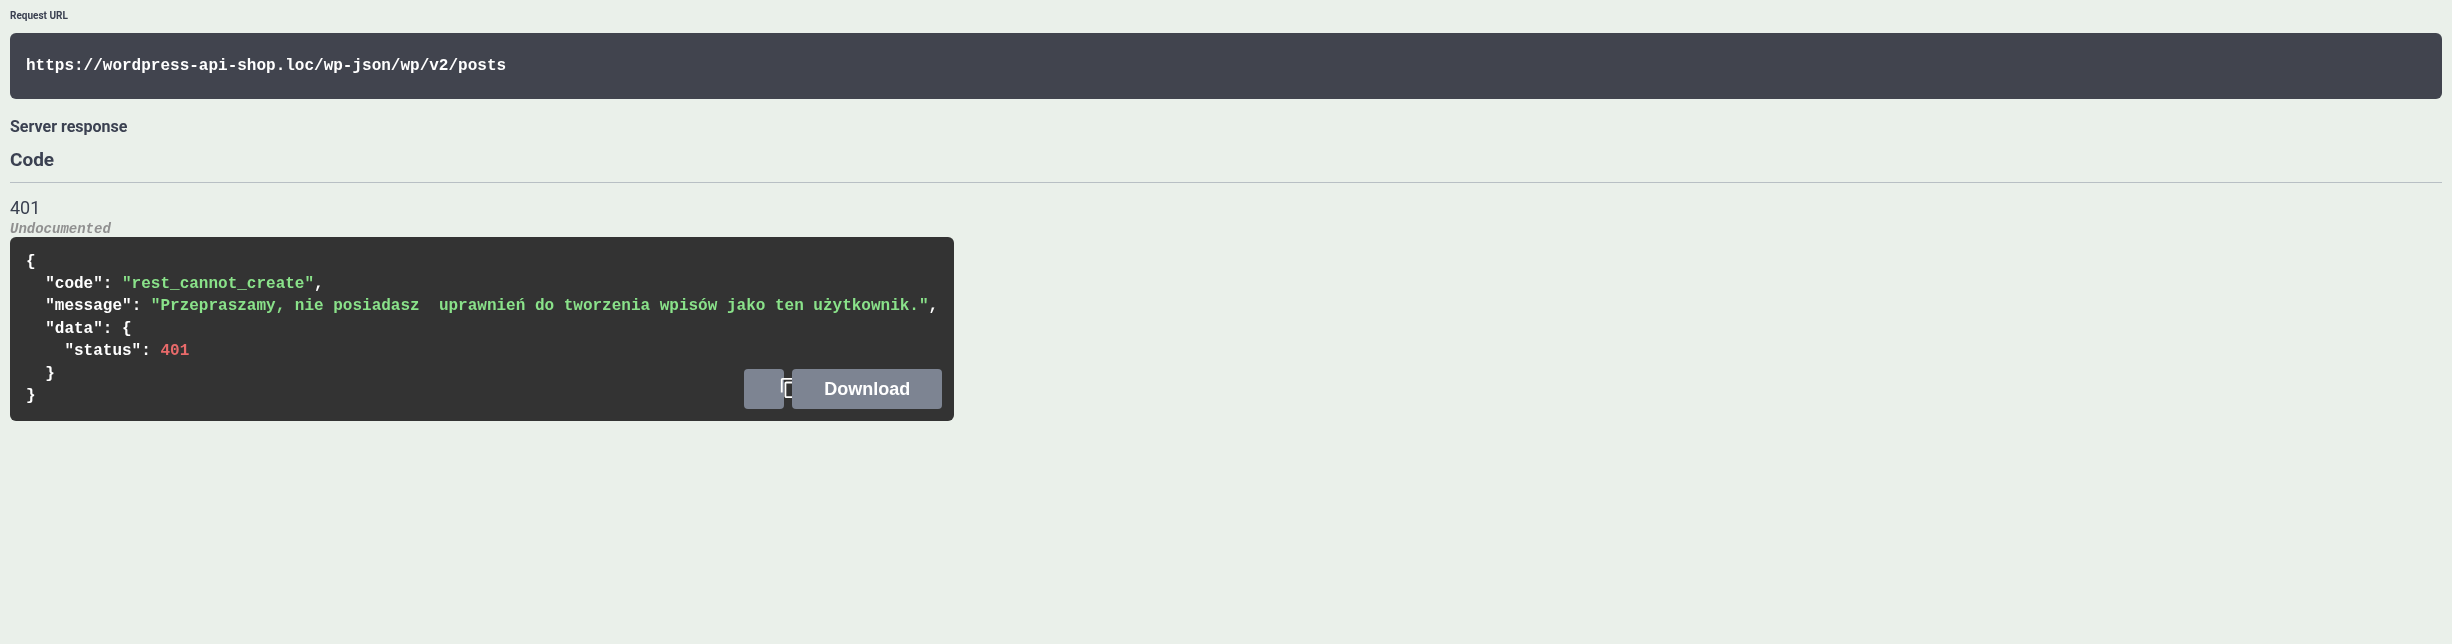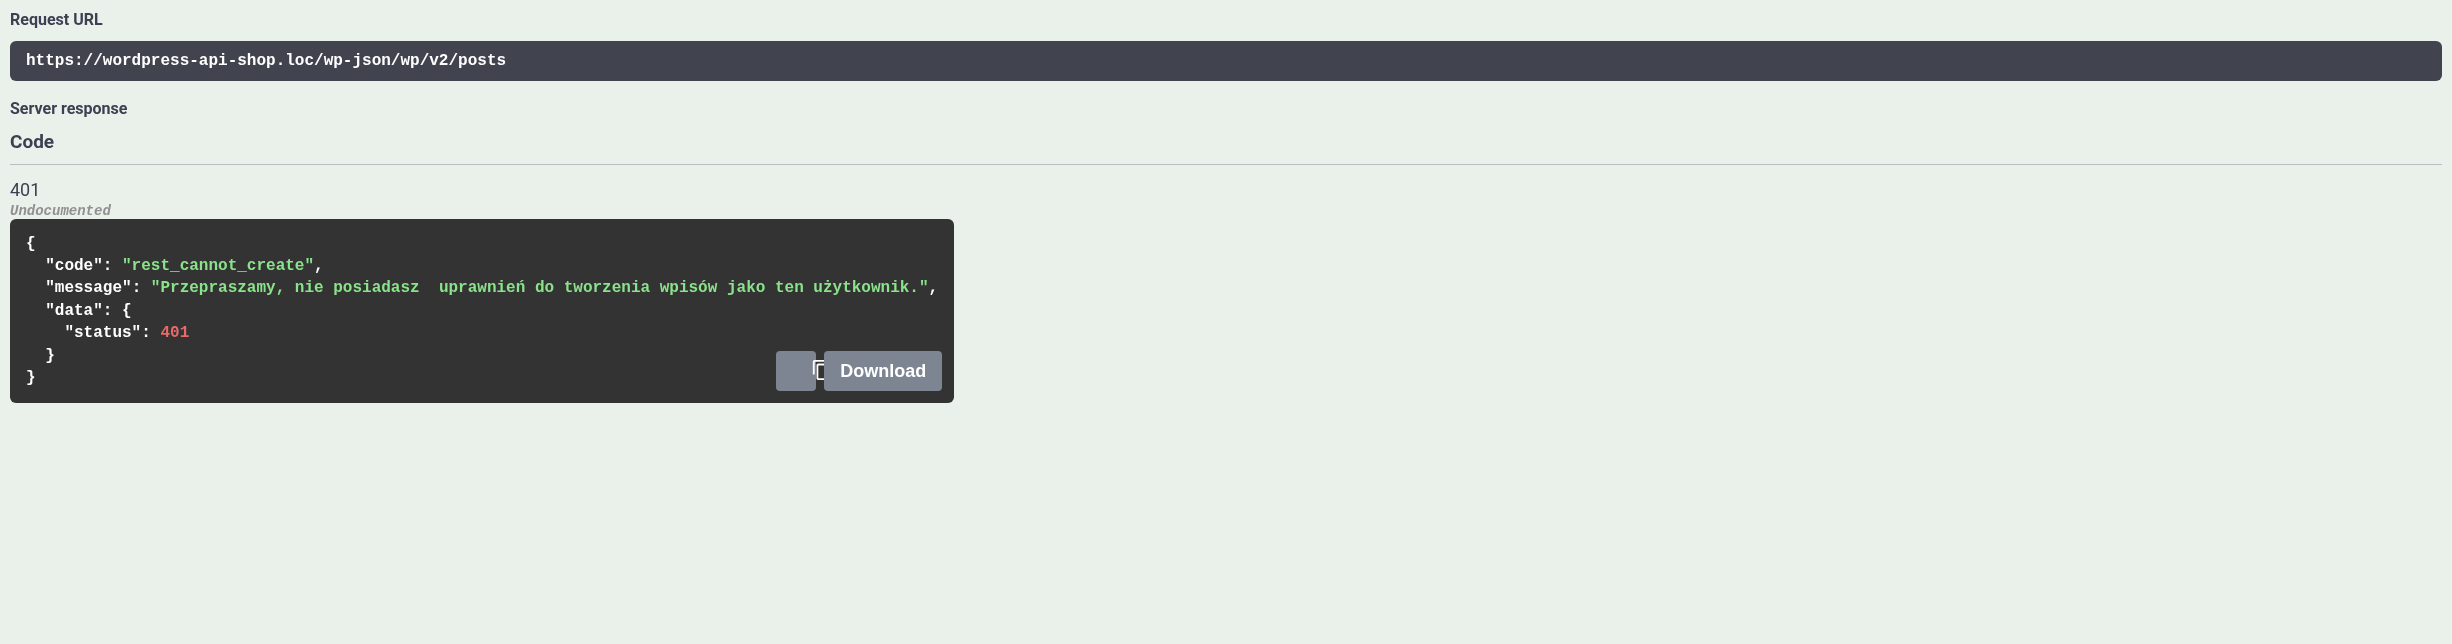--- a/index.html
+++ b/index.html
@@ -7,31 +7,31 @@
       padding: 0;
       box-sizing: border-box;
     }
     body {
       font-family: -apple-system, BlinkMacSystemFont, "Segoe UI", Roboto, sans-serif;
       background: #eaf0ea;
       padding: 10px;
       color: #3b4151;
     }
     .section-label {
-      font-size: 16px;
+      font-size: 10px;
       font-weight: 700;
       color: #3b4151;
       margin-bottom: 8px;
     }
     .url-box {
       background: #41444e;
       color: #fff;
       font-family: "Courier New", Courier, monospace;
       font-weight: 600;
-      padding: 11px 16px;
+      padding: 24px 16px;
       border-radius: 6px;
       font-size: 16px;
       margin-bottom: 18px;
       margin-top: 12px;
     }
     .server-response-label {
       font-size: 16px;
       font-weight: 700;
       color: #3b4151;
       margin-bottom: 12px;
@@ -136,21 +136,21 @@
       cursor: pointer;
       color: #fff;
     }
     .download-btn {
       background: #7d8492;
       border: none;
       border-radius: 4px;
       color: #fff;
       font-size: 18px;
       font-weight: 700;
-      padding: 8px 16px;
+      padding: 8px 32px;
       cursor: pointer;
       height: 40px;
     }
     .icon-btn svg {
       width: 22px;
       height: 22px;
       fill: #fff;
     }
   </style>
 </head>

